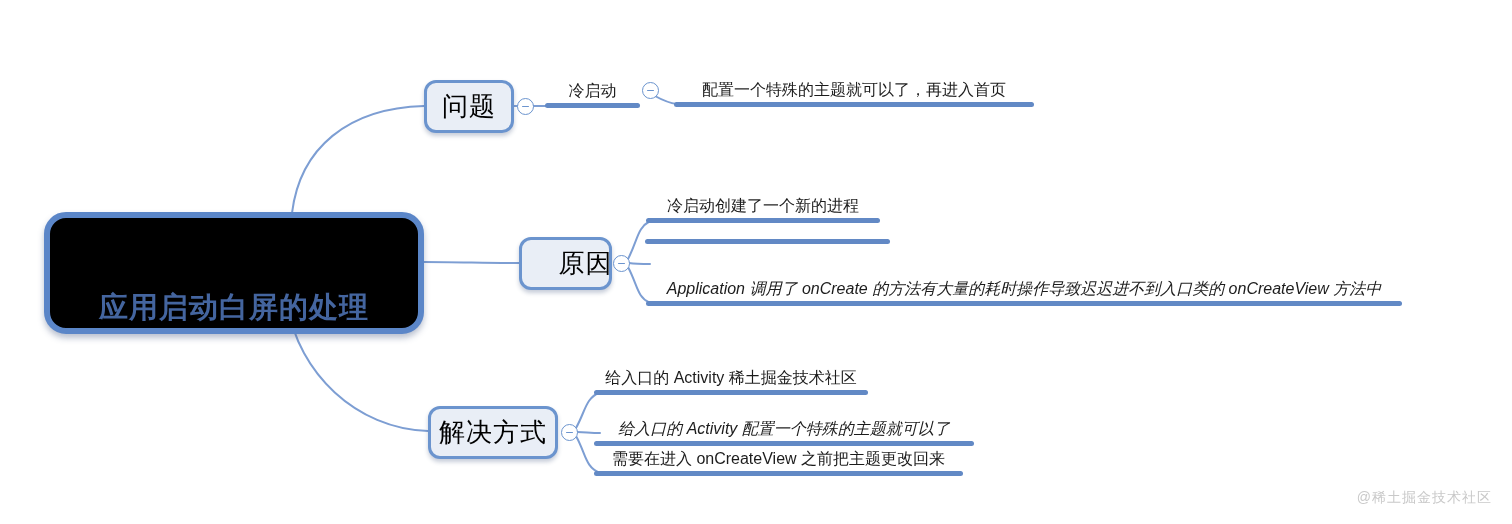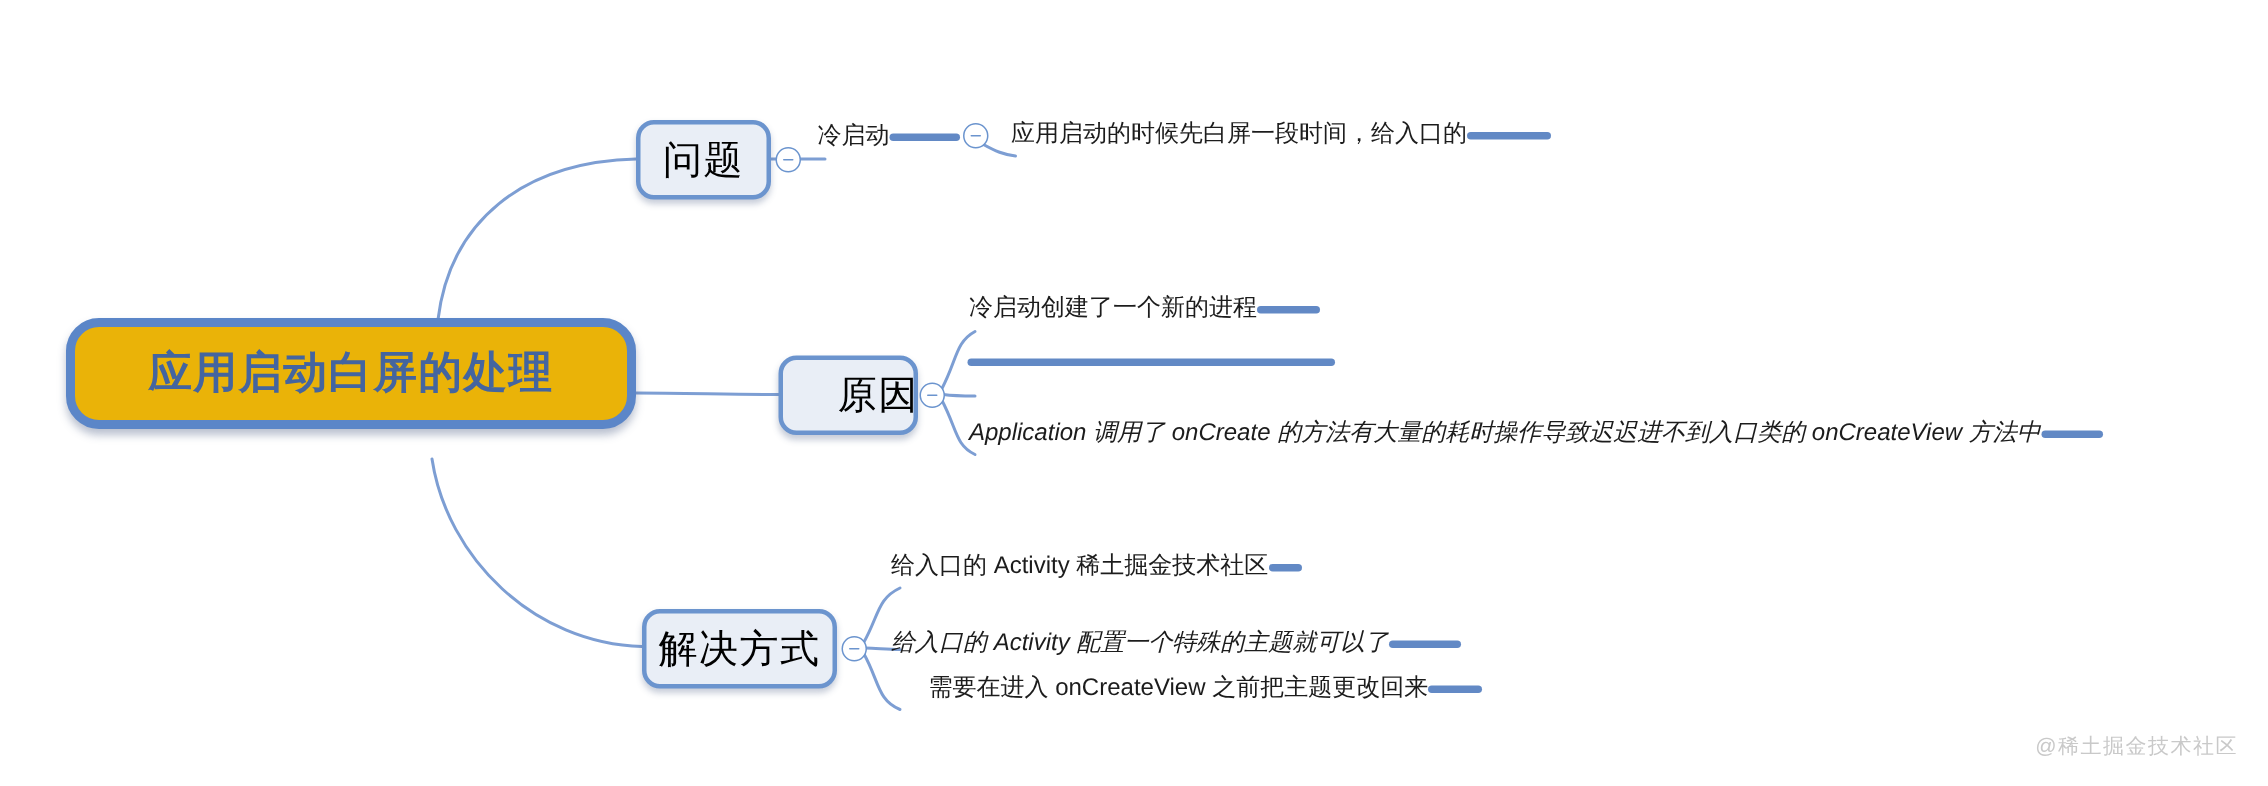--- a/index.html
+++ b/index.html
@@ -6,27 +6,27 @@
   #canvas{
     position:relative;
     width:1512px;height:524px;
     background:#ffffff;
     overflow:hidden;
     font-family:"Liberation Sans","DejaVu Sans",sans-serif;
   }
   svg.connectors{position:absolute;left:0;top:0;z-index:1;}
   
   .root-node{
-    position:absolute;left:44px;top:212px;width:380px;height:74px;
+    position:absolute;left:44px;top:212px;width:380px;height:122px;
     box-sizing:border-box;
-    background:#eab308;
+    background:#000000;
     border:6px solid #5b86c8;
     border-radius:22px;
     box-shadow:0 4px 6px rgba(70,90,130,.38);
-    display:flex;align-items:center;justify-content:center;
+    display:flex;align-items:flex-end;justify-content:center;
     z-index:2;
   }
   .root-node .label{
     font-size:29px;font-weight:700;color:#44659f;letter-spacing:1px;white-space:nowrap;
   }
   
   .branch-node{
     position:absolute;box-sizing:border-box;
     background:#e9eef6;
     border:3.5px solid #6b94ce;
@@ -36,21 +36,21 @@
     z-index:2;
   }
   .branch-node .label{
     font-size:26px;font-weight:500;color:#000000;white-space:nowrap;letter-spacing:1px;
   }
   #node-problem {left:424px;top:80px; width:90px; height:53px;}
   #node-reason  {left:519px;top:237px;width:93px; height:53px;padding-left:40px;}
   #node-solution{left:428px;top:406px;width:130px;height:53px;}
   
   .topic{
-    position:absolute;display:flex;align-items:center;
+    position:absolute;display:flex;flex-direction:column;align-items:center;
     z-index:2;
   }
   .topic .topic-text{
     font-size:16px;line-height:21px;font-weight:500;color:#1c1c1c;
     white-space:nowrap;margin-bottom:2px;
   }
   .topic .topic-bar{
     width:100%;height:5px;border-radius:3px;background:#6289c5;
   }
   
@@ -113,21 +113,21 @@
   <div class="collapse" style="left:517px;top:98px;"></div>
   <div class="collapse" style="left:642px;top:82px;"></div>
   <div class="collapse" style="left:613px;top:255px;"></div>
   <div class="collapse" style="left:561px;top:424px;"></div>
 
   <div class="topic" style="left:545px;top:80px;width:95px;">
     <span class="topic-text">冷启动</span>
     <div class="topic-bar"></div>
   </div>
   <div class="topic" style="left:674px;top:79px;width:360px;">
-    <span class="topic-text">应用启动的时候先白屏一段时间，给入口的</span>
+    <span class="topic-text">配置一个特殊的主题就可以了，再进入首页</span>
     <div class="topic-bar"></div>
   </div>
 
   <div class="topic" style="left:646px;top:195px;width:234px;text-align:right;">
     <span class="topic-text">冷启动创建了一个新的进程</span>
     <div class="topic-bar"></div>
   </div>
   <div class="topic" style="left:645px;top:239px;width:245px;">
     <div class="topic-bar"></div>
   </div>
@@ -137,20 +137,20 @@
   </div>
 
   <div class="topic" style="left:594px;top:367px;width:274px;">
     <span class="topic-text">给入口的 Activity 稀土掘金技术社区</span>
     <div class="topic-bar"></div>
   </div>
   <div class="topic" style="left:594px;top:418px;width:380px;font-style:italic;">
     <span class="topic-text">给入口的 Activity 配置一个特殊的主题就可以了</span>
     <div class="topic-bar"></div>
   </div>
-  <div class="topic" style="left:619px;top:448px;width:369px;">
+  <div class="topic" style="left:594px;top:448px;width:369px;">
     <span class="topic-text">需要在进入 onCreateView 之前把主题更改回来</span>
     <div class="topic-bar"></div>
   </div>
 
   <div class="watermark">@稀土掘金技术社区</div>
 
 </div>
 
 </body></html>

